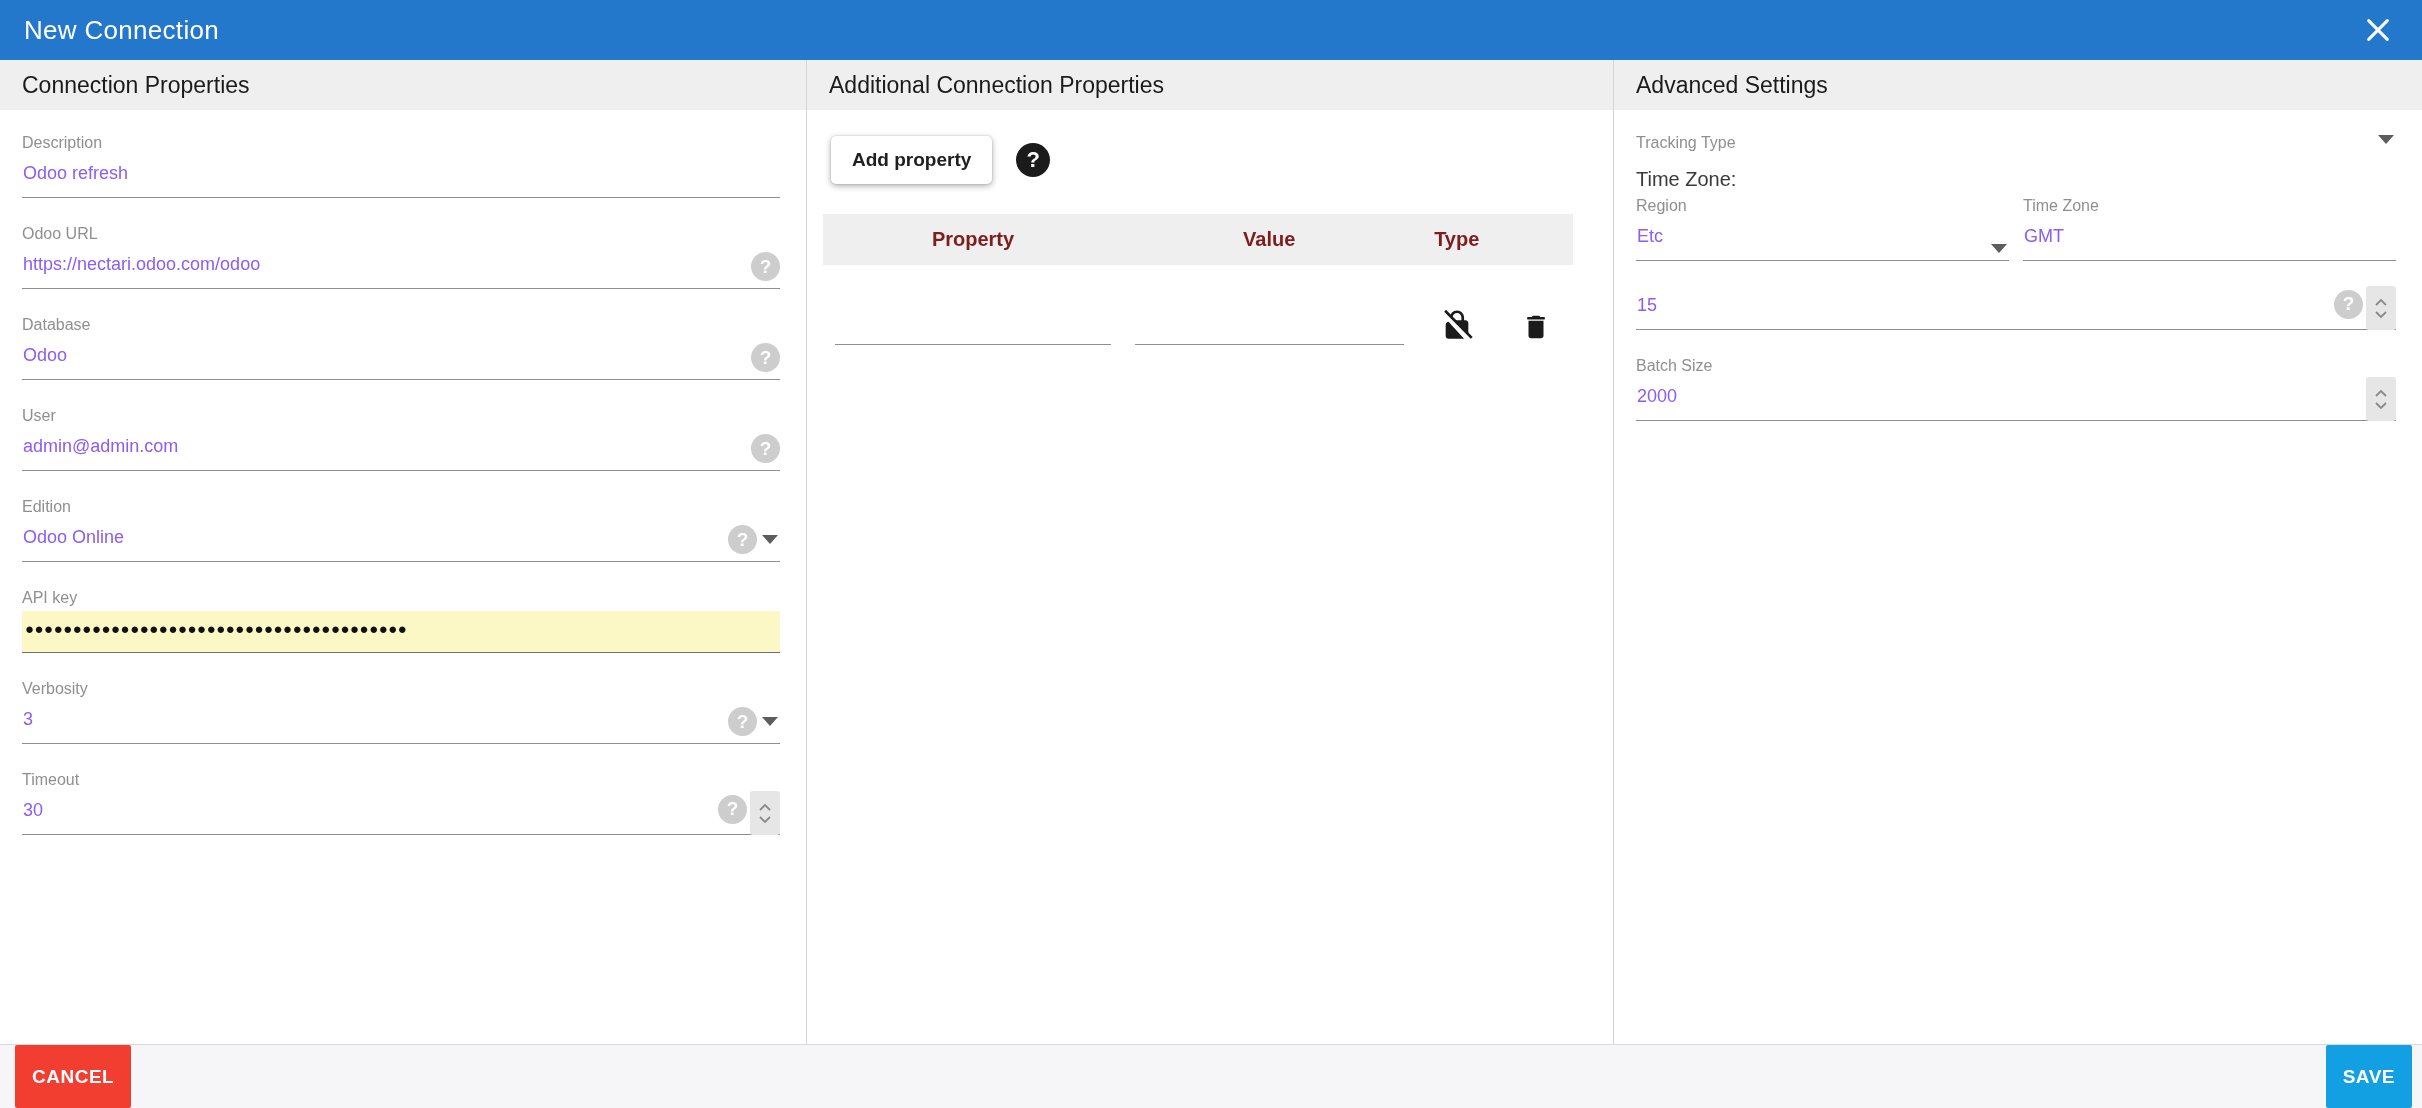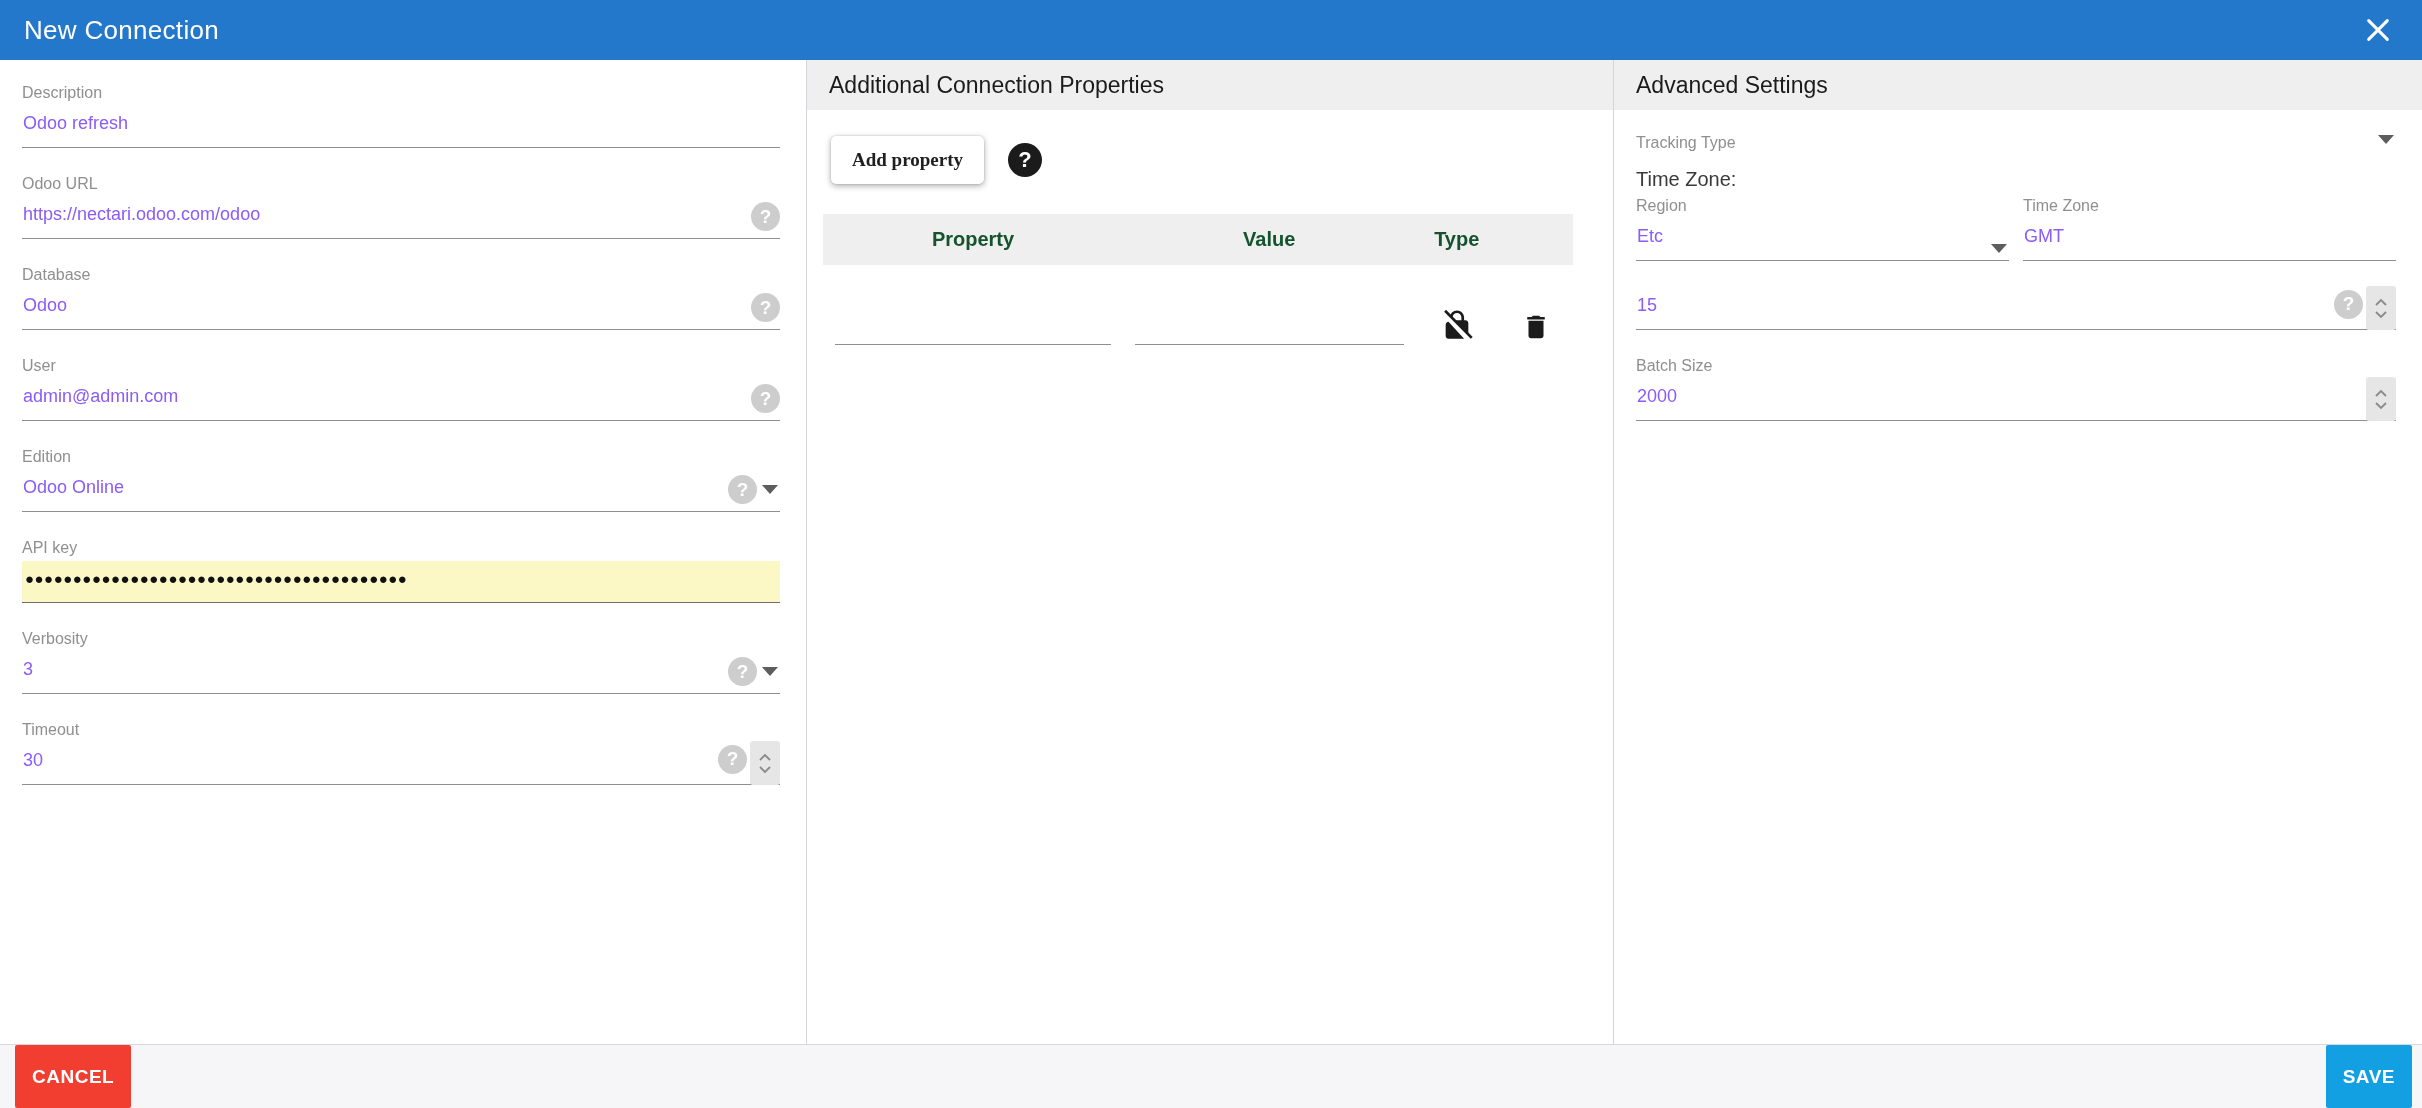--- a/index.html
+++ b/index.html
@@ -58,31 +58,31 @@
     cursor:pointer; margin-bottom:-8px;
   }
   .field-row { display:flex; gap:14px; }
   .field-row .field { flex:1; }
   .group-label { font-size:20px; color:#3a3a3a; margin:2px 0 6px 0; }
   
   .add-row { display:flex; align-items:center; gap:24px; margin:2px 0 30px 2px; }
   .add-btn {
     background:#fff; border:none; border-radius:5px; cursor:pointer;
     box-shadow:0 2px 6px rgba(0,0,0,.32), 0 0 2px rgba(0,0,0,.18);
-    padding:13px 21px; font-family:Liberation Serif, serif;
+    padding:13px 21px; font-family:Liberation Sans, sans-serif;
     font-size:19px; font-weight:700; color:#202020;
   }
   .help-circle-dark {
     width:34px; height:34px; border-radius:50%; background:#1b1b1b; color:#fff;
     font-size:22px; font-weight:700; display:flex; align-items:center; justify-content:center;
     cursor:default;
   }
   .ptable { width:calc(100% - 8px); margin-left:-6px; }
   .ptable-header { display:flex; background:#efefef; height:51px; align-items:center; }
-  .ptable-header .hcell { font-size:20px; font-weight:700; color:#14532d; text-align:center; }
+  .ptable-header .hcell { font-size:20px; font-weight:700; color:#7f1d1d; text-align:center; }
   .hcell.c-prop, .rcell.c-prop { width:40%; }
   .hcell.c-val,  .rcell.c-val  { width:39%; }
   .hcell.c-type, .rcell.c-type { width:11%; }
   .hcell.c-del,  .rcell.c-del  { width:10%; }
   .ptable-row { display:flex; align-items:flex-end; margin-top:43px; }
   .rcell { display:flex; justify-content:center; align-items:flex-end; }
   .rcell input {
     width:92%; border:none; outline:none; background:transparent;
     border-bottom:1px solid #8f8f8f; height:30px;
     font-family:"Liberation Sans",sans-serif; font-size:21px; color:#1d1d1d;
@@ -109,20 +109,21 @@
   <span class="close-btn">
     <svg width="28" height="28" viewBox="0 0 24 24">
       <path d="M4 4 L20 20 M20 4 L4 20" stroke="#ffffff" stroke-width="2.6" fill="none" stroke-linecap="round"></path>
     </svg>
   </span>
 </div>
 
 <div class="main">
 
   <div class="col">
+    <div class="col-header">Connection Properties</div>
     <div class="col-body">
 
       <div class="field">
         <span class="flabel">Description</span>
         <input type="text" value="Odoo refresh" style="">
       </div>
 
       <div class="field">
         <span class="flabel">Odoo URL</span>
         <input type="text" value="https://nectari.odoo.com/odoo" style="">

